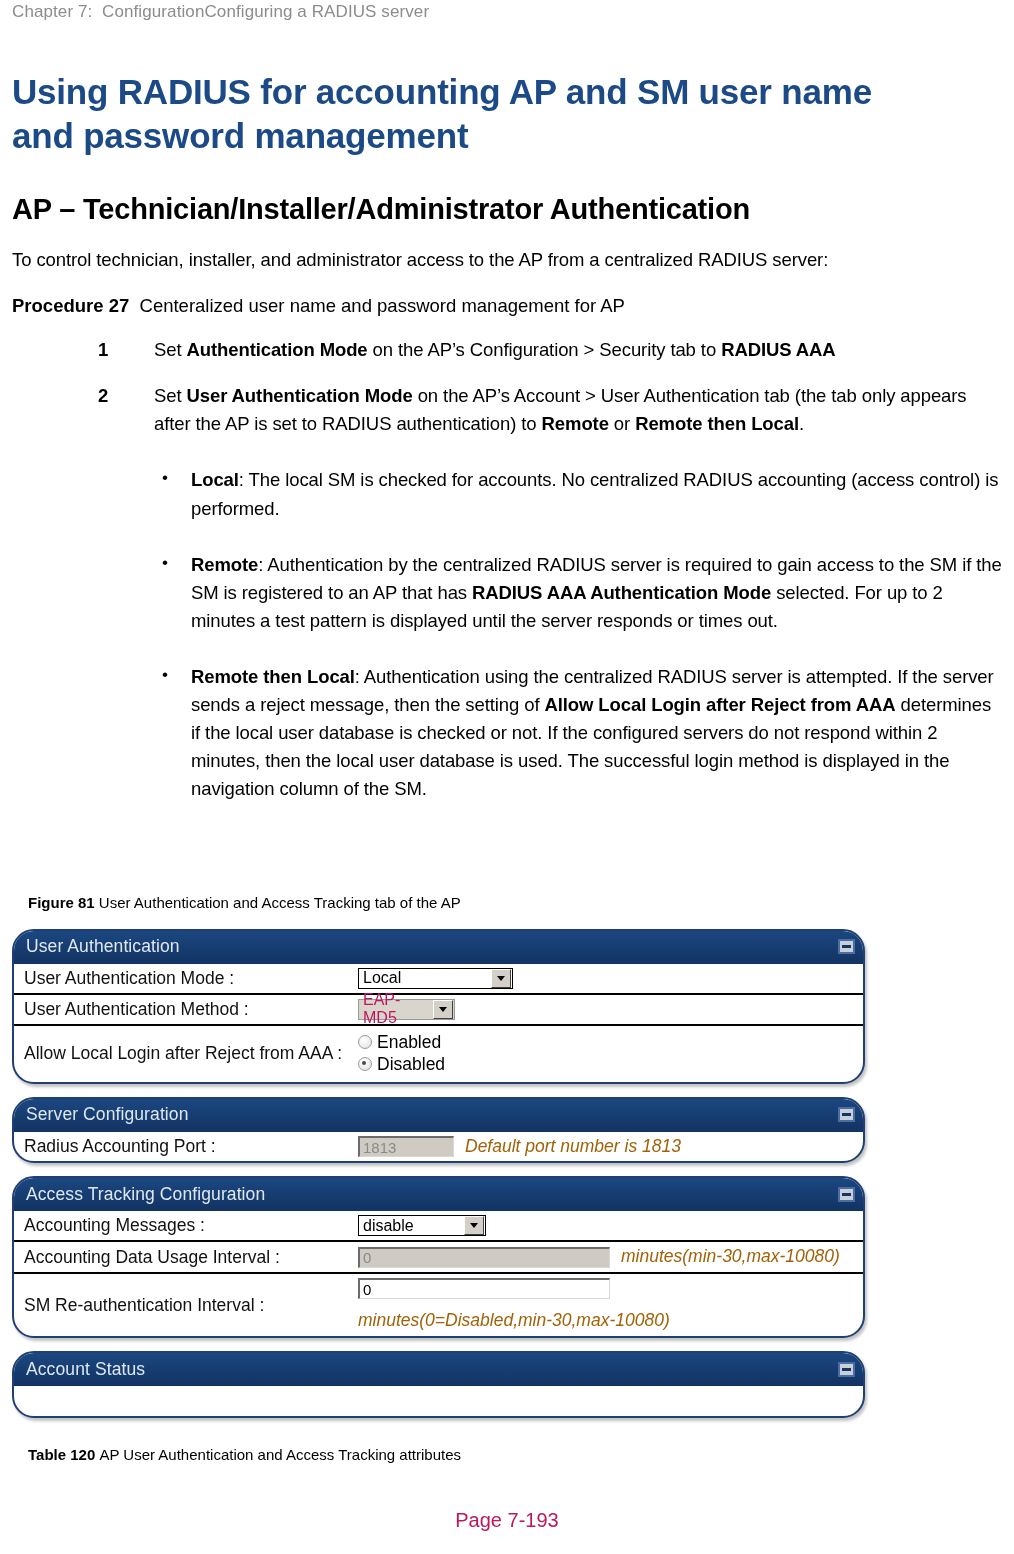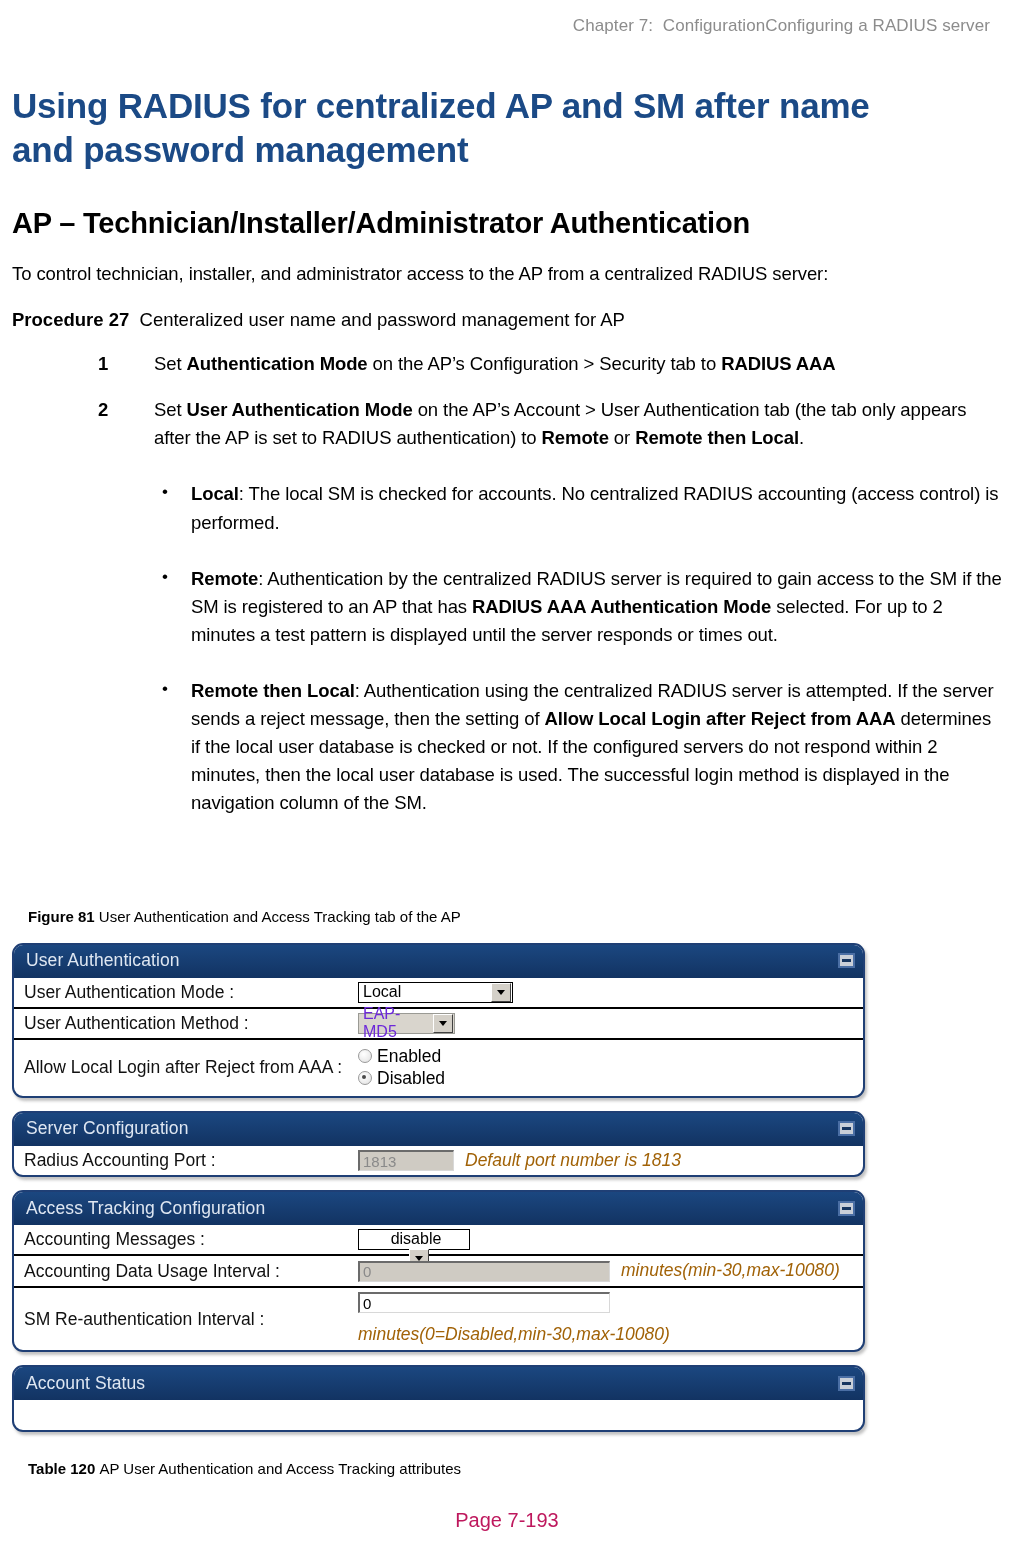--- a/index.html
+++ b/index.html
@@ -19,26 +19,26 @@
     position: relative;
     width: 1014px;
     height: 1554px;
     box-sizing: border-box;
     padding: 0 12px;
   }
 
   
   .runhead {
     display: flex;
-    justify-content: flex-end;
+    justify-content: flex-start;
     align-items: baseline;
     font-size: 17px;
     color: #8c8c8c;
     letter-spacing: .1px;
-    padding-top: 16px;
+    padding-top: 2px;
     height: 26px;
   }
   .runhead .left { white-space: pre; }
   .runhead .right { white-space: pre; padding-right: 12px; }
 
   
   h1.doc-h1 {
     font-family: "Liberation Sans Narrow", "Liberation Sans", sans-serif;
     color: #1b4a86;
     font-size: 35px;
@@ -127,21 +127,21 @@
   #table-caption { margin-top: 26px; }
 
   
   .uishot {
     margin-top: 11px;
     width: 853px;
     font-family: "Liberation Sans", sans-serif;
   }
   .panel {
     border: 2px solid #1f3f75;
-    border-radius: 11px;
+    border-radius: 22px;
     background: #ffffff;
     margin-bottom: 13px;
     overflow: hidden;
     box-shadow: 2px 3px 3px rgba(120,120,120,.45);
   }
   .panel-head {
     background: #153f77;
     background: linear-gradient(to bottom, #1b4780 0%, #123362 100%);
     color: #dfe7f2;
     font-size: 17.5px;
@@ -225,25 +225,25 @@
   .select .arrow::after {
     content: "";
     border-left: 4px solid transparent;
     border-right: 4px solid transparent;
     border-top: 5px solid #000;
     display: block;
   }
   .select.disabled {
     background: #d9d5cd;
     border: 1px solid #9a9a94;
-    color: #6d28d9;
+    color: #be185d;
   }
   .select.w-mode { width: 155px; }
   .select.w-method { width: 97px; }
-  .select.w-acct { width: 112px; flex-direction: column; }
+  .select.w-acct { width: 128px; }
 
   .tbox {
     height: 21px;
     box-sizing: border-box;
     border-top: 2px solid #6b6b6b;
     border-left: 2px solid #6b6b6b;
     border-right: 1px solid #d8d8d8;
     border-bottom: 1px solid #d8d8d8;
     background: #ffffff;
     font-size: 15px;
@@ -311,21 +311,21 @@
 </head>
 <body>
 
 <div class="page">
 
   <div class="runhead">
     <span class="left">Chapter 7:  Configuration</span>
     <span class="right">Configuring a RADIUS server</span>
   </div>
 
-  <h1 class="doc-h1">Using RADIUS for centralized AP and SM after name and password management</h1>
+  <h1 class="doc-h1">Using RADIUS for accounting AP and SM user name and password management</h1>
 
   <h2 class="doc-h2">AP – Technician/Installer/Administrator  Authentication</h2>
 
   <p class="body">To control technician, installer, and administrator access to the AP from a centralized RADIUS server:</p>
 
   <div class="proc">
     <b>Procedure 27</b><span>&nbsp; </span><span>Centeralized user name and password management for AP</span>
   </div>
 
   <ol class="steps" id="steps-list">

